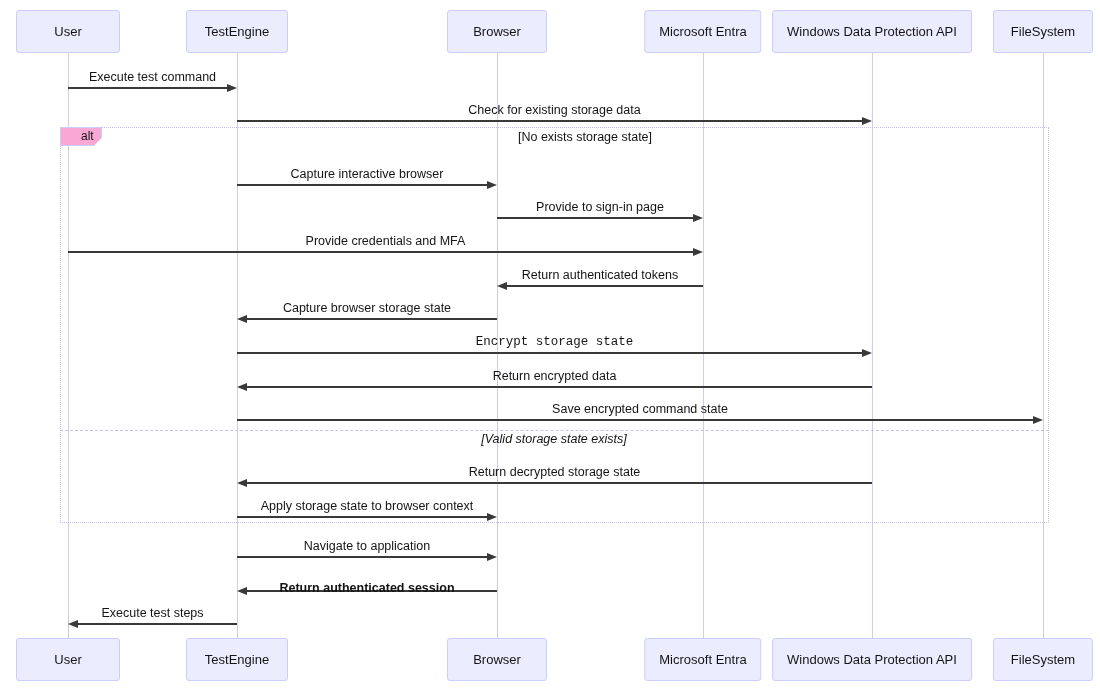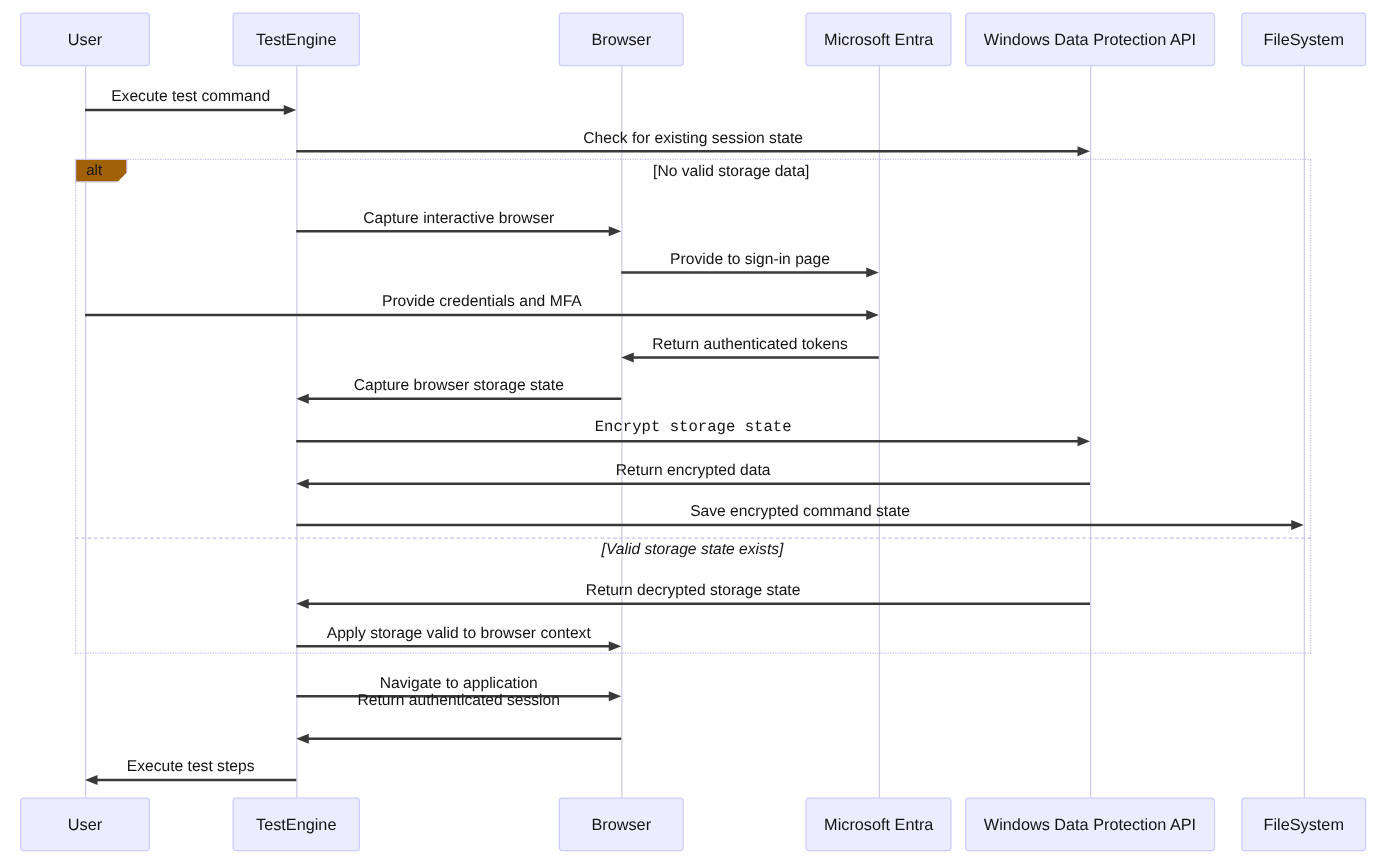--- a/index.html
+++ b/index.html
@@ -62,26 +62,26 @@
     box-sizing: border-box;
   }
   .alt-divider {
     position: absolute;
     height: 0;
     border-top: 1px dashed #c2c2ef;
   }
   .alt-label {
     position: absolute;
     box-sizing: border-box;
-    background: #a16207;
+    background: #f9a8d4;
     border: 1px solid #CCCCFF;
     font-size: 12px;
     color: #141414;
     line-height: 17px;
-    padding-left: 8px;
+    padding-left: 20px;
     clip-path: polygon(0 0, 100% 0, 100% 55%, 80% 100%, 0 100%);
   }
   .guard-label {
     position: absolute;
     transform: translateX(-50%);
     white-space: nowrap;
     font-size: 12.5px;
     color: #141414;
     line-height: 15px;
   }
@@ -90,30 +90,30 @@
 <body>
 
 <div id="stage">
     <div class="lifeline" style="left: 67.5px; top: 53px; height: 585px;"></div>
     <div class="lifeline" style="left: 236.5px; top: 53px; height: 585px;"></div>
     <div class="lifeline" style="left: 496.5px; top: 53px; height: 585px;"></div>
     <div class="lifeline" style="left: 702.5px; top: 53px; height: 585px;"></div>
     <div class="lifeline" style="left: 871.5px; top: 53px; height: 585px;"></div>
     <div class="lifeline" style="left: 1042.5px; top: 53px; height: 585px;"></div>
     <div class="alt-frame" style="left: 60px; top: 127px; width: 989px; height: 396px;"></div>
-    <div class="guard-label" style="left: 585px; top: 130px;">[No valid storage data]</div>
+    <div class="guard-label" style="left: 585px; top: 130px;">[No exists storage state]</div>
     <div class="alt-divider" style="left: 60px; top: 430px; width: 989px;"></div>
     <div class="guard-label" style="left: 554px; top: 432px; font-style: italic;">[Valid storage state exists]</div>
     <div class="alt-label" style="left: 60px; top: 127px; width: 42px; height: 19px;">alt</div>
     <div class="msg-line" style="left: 68px; top: 87.25px; width: 160px; margin-left: 0px;"></div>
     <div class="msg-arrowhead right" style="left: 227px; top: 84px;"></div>
     <div class="msg-label" style="left: 152.5px; top: 69px;">Execute test command</div>
     <div class="msg-line" style="left: 237px; top: 120.25px; width: 626px; margin-left: 0px;"></div>
     <div class="msg-arrowhead right" style="left: 862px; top: 117px;"></div>
-    <div class="msg-label" style="left: 554.5px; top: 102px;">Check for existing session state</div>
+    <div class="msg-label" style="left: 554.5px; top: 102px;">Check for existing storage data</div>
     <div class="msg-line" style="left: 237px; top: 184.25px; width: 251px; margin-left: 0px;"></div>
     <div class="msg-arrowhead right" style="left: 487px; top: 181px;"></div>
     <div class="msg-label" style="left: 367px; top: 166px;">Capture interactive browser</div>
     <div class="msg-line" style="left: 497px; top: 217.25px; width: 197px; margin-left: 0px;"></div>
     <div class="msg-arrowhead right" style="left: 693px; top: 214px;"></div>
     <div class="msg-label" style="left: 600px; top: 199px;">Provide to sign-in page</div>
     <div class="msg-line" style="left: 68px; top: 251.25px; width: 626px; margin-left: 0px;"></div>
     <div class="msg-arrowhead right" style="left: 693px; top: 248px;"></div>
     <div class="msg-label" style="left: 385.5px; top: 233px;">Provide credentials and MFA</div>
     <div class="msg-line" style="left: 497px; top: 285.25px; width: 197px; margin-left: 9px;"></div>
@@ -129,27 +129,27 @@
     <div class="msg-arrowhead left" style="left: 237px; top: 383px;"></div>
     <div class="msg-label" style="left: 554.5px; top: 368px;">Return encrypted data</div>
     <div class="msg-line" style="left: 237px; top: 419.25px; width: 797px; margin-left: 0px;"></div>
     <div class="msg-arrowhead right" style="left: 1033px; top: 416px;"></div>
     <div class="msg-label" style="left: 640px; top: 401px;">Save encrypted command state</div>
     <div class="msg-line" style="left: 237px; top: 482.25px; width: 626px; margin-left: 9px;"></div>
     <div class="msg-arrowhead left" style="left: 237px; top: 479px;"></div>
     <div class="msg-label" style="left: 554.5px; top: 464px;">Return decrypted storage state</div>
     <div class="msg-line" style="left: 237px; top: 516.25px; width: 251px; margin-left: 0px;"></div>
     <div class="msg-arrowhead right" style="left: 487px; top: 513px;"></div>
-    <div class="msg-label" style="left: 367px; top: 498px;">Apply storage valid to browser context</div>
+    <div class="msg-label" style="left: 367px; top: 498px;">Apply storage state to browser context</div>
     <div class="msg-line" style="left: 237px; top: 556.25px; width: 251px; margin-left: 0px;"></div>
     <div class="msg-arrowhead right" style="left: 487px; top: 553px;"></div>
     <div class="msg-label" style="left: 367px; top: 538px;">Navigate to application</div>
     <div class="msg-line" style="left: 237px; top: 590.25px; width: 251px; margin-left: 9px;"></div>
     <div class="msg-arrowhead left" style="left: 237px; top: 587px;"></div>
-    <div class="msg-label" style="left: 367px; top: 552px;">Return authenticated session</div>
+    <div class="msg-label" style="left: 367px; top: 580px; font-weight: bold;">Return authenticated session</div>
     <div class="msg-line" style="left: 68px; top: 623.25px; width: 160px; margin-left: 9px;"></div>
     <div class="msg-arrowhead left" style="left: 68px; top: 620px;"></div>
     <div class="msg-label" style="left: 152.5px; top: 605px;">Execute test steps</div>
     <div class="actor-box" style="left: 68px; top: 10px; min-width: 104px;">User</div>
     <div class="actor-box" style="left: 68px; top: 638px; min-width: 104px;">User</div>
     <div class="actor-box" style="left: 237px; top: 10px; min-width: 102px;">TestEngine</div>
     <div class="actor-box" style="left: 237px; top: 638px; min-width: 102px;">TestEngine</div>
     <div class="actor-box" style="left: 497px; top: 10px; min-width: 100px;">Browser</div>
     <div class="actor-box" style="left: 497px; top: 638px; min-width: 100px;">Browser</div>
     <div class="actor-box" style="left: 703px; top: 10px; min-width: 104px;">Microsoft Entra</div>

